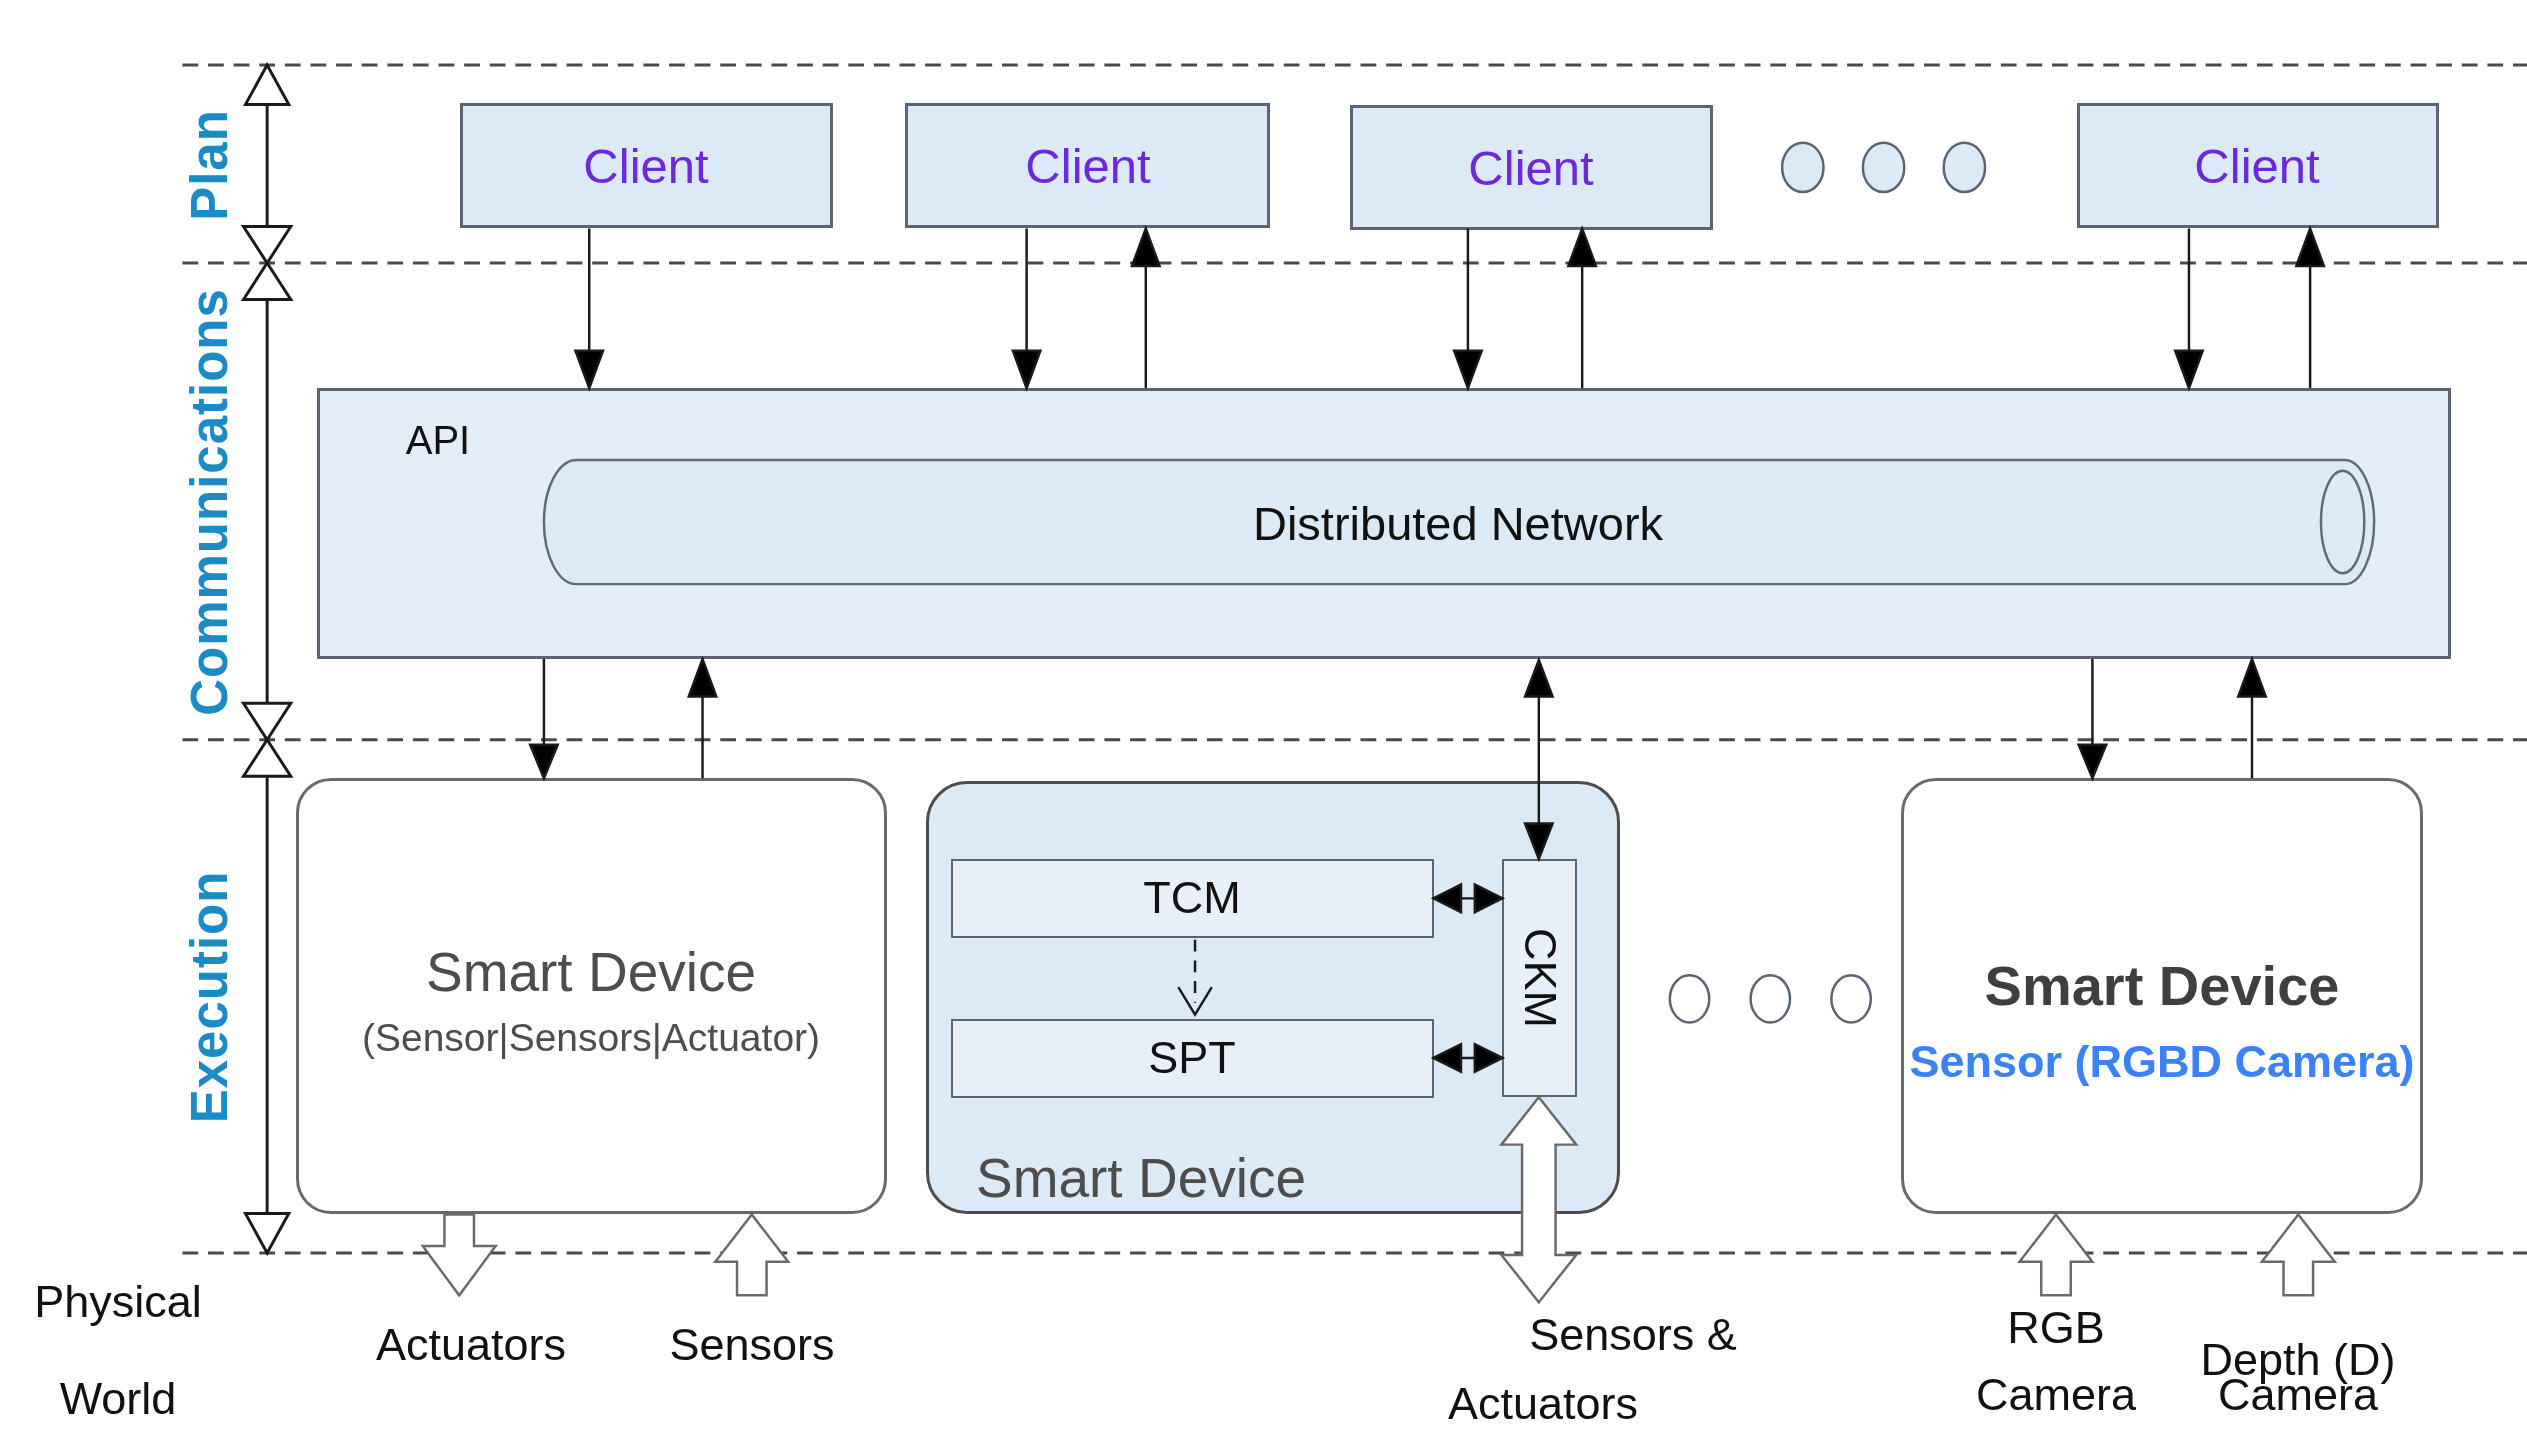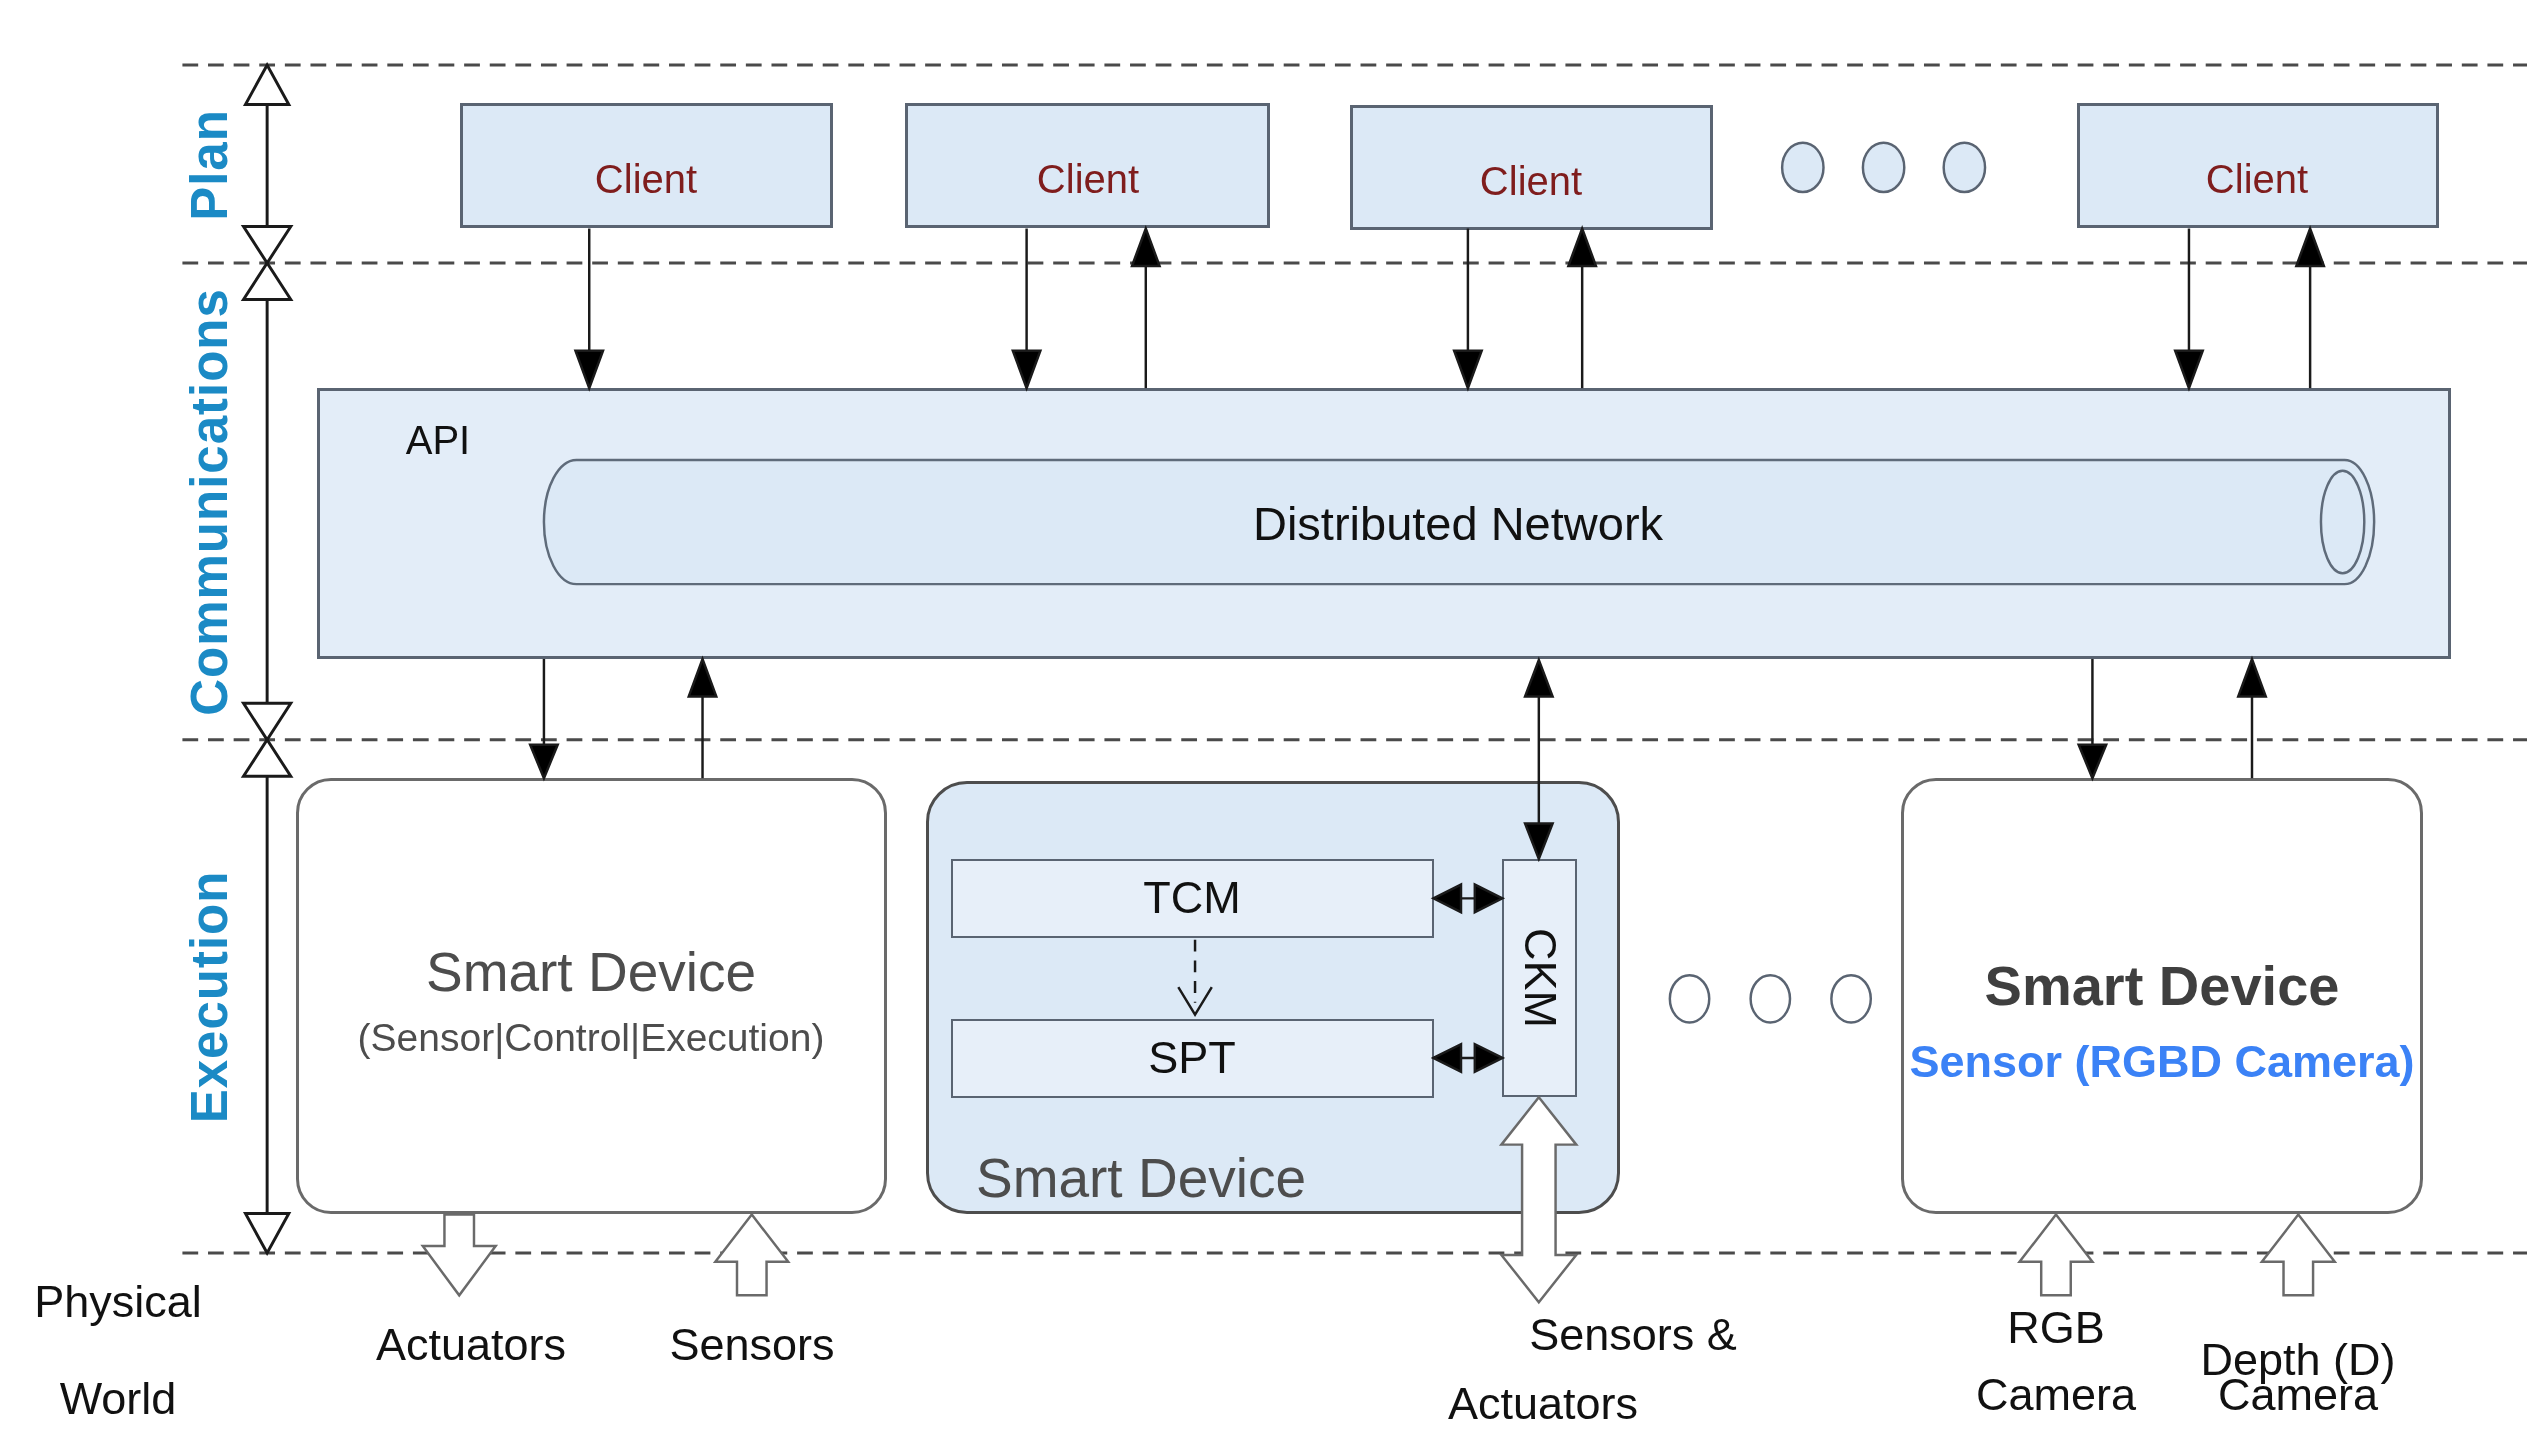--- a/index.html
+++ b/index.html
@@ -11,21 +11,21 @@
   .client{background:#dce9f6;border:3px solid #5a6472;}
   .api{background:#e3edf8;border:3px solid #5a6472;}
   .device-white{background:#ffffff;border:3px solid #6a6a6a;border-radius:35px;}
   .device-blue{background:#dce9f6;border:3px solid #4d4d4d;border-radius:41px;}
   .subbox{background:#e7eff9;border:2.5px solid #5a6472;}
   .lbl{position:absolute;z-index:3;white-space:nowrap;transform:translate(-50%,-50%);
        text-align:center;}
   .lbl.rot{transform:translate(-50%,-50%) rotate(-90deg);}
   .lbl.rot90{transform:translate(-50%,-50%) rotate(90deg);}
   .layer-lbl{font-size:51px;font-weight:bold;color:#1b8ac5;letter-spacing:1px;}
-  .client-lbl{font-size:40px;color:#7f1d1d;margin-top:13px;}
+  .client-lbl{font-size:49px;color:#6d28d9;}
   .api-lbl{font-size:40px;color:#111;}
   .net-lbl{font-size:47px;color:#111;}
   .dev-title{font-size:55px;color:#4d4d4d;}
   .dev-sub{font-size:39px;color:#4d4d4d;}
   .dev-title-b{font-size:56px;font-weight:bold;color:#3f3f3f;}
   .dev-sub-b{font-size:45px;font-weight:bold;color:#3b82f6;}
   .comp-lbl{font-size:45px;color:#111;}
   .world-lbl{font-size:45px;color:#111;}
 </style>
 </head>
@@ -175,21 +175,21 @@
 
   <div class="lbl client-lbl" style="left:646px;top:166px;">Client</div>
   <div class="lbl client-lbl" style="left:1088px;top:166px;">Client</div>
   <div class="lbl client-lbl" style="left:1531px;top:168px;">Client</div>
   <div class="lbl client-lbl" style="left:2257px;top:166px;">Client</div>
 
   <div class="lbl api-lbl" style="left:438px;top:440px;">API</div>
   <div class="lbl net-lbl" style="left:1458px;top:523px;">Distributed Network</div>
 
   <div class="lbl dev-title" style="left:591px;top:972px;">Smart Device</div>
-  <div class="lbl dev-sub" style="left:591px;top:1038px;">(Sensor|Control|Execution)</div>
+  <div class="lbl dev-sub" style="left:591px;top:1038px;">(Sensor|Sensors|Actuator)</div>
 
   <div class="lbl comp-lbl" style="left:1192px;top:898px;">TCM</div>
   <div class="lbl comp-lbl" style="left:1192px;top:1058px;">SPT</div>
   <div class="lbl rot90 comp-lbl" style="left:1540px;top:978px;">CKM</div>
   <div class="lbl dev-title" style="left:1141px;top:1178px;">Smart Device</div>
 
   <div class="lbl dev-title-b" style="left:2162px;top:985px;">Smart Device</div>
   <div class="lbl dev-sub-b" style="left:2162px;top:1062px;">Sensor (RGBD Camera)</div>
 
   <div class="lbl world-lbl" style="left:471px;top:1345px;">Actuators</div>

